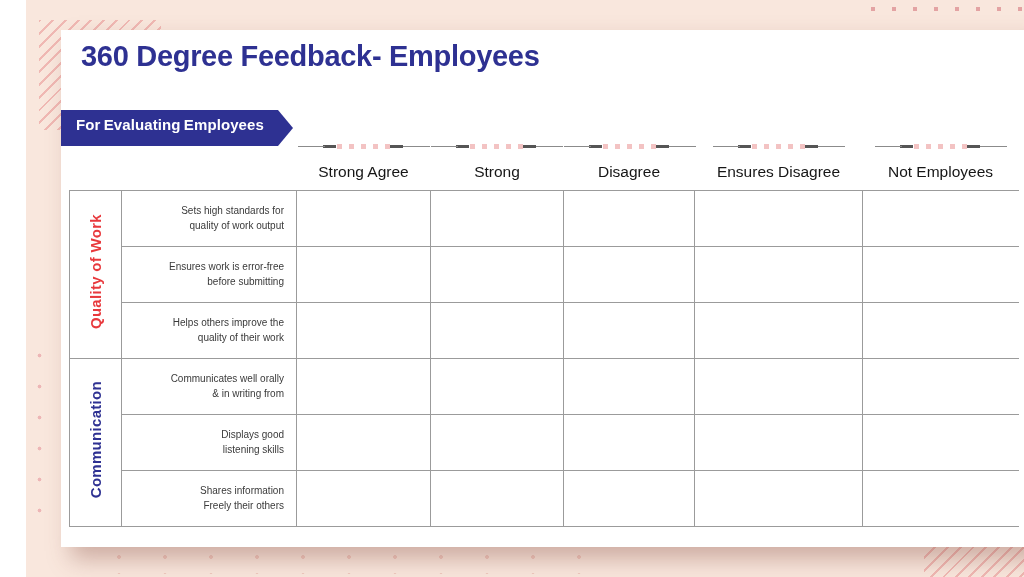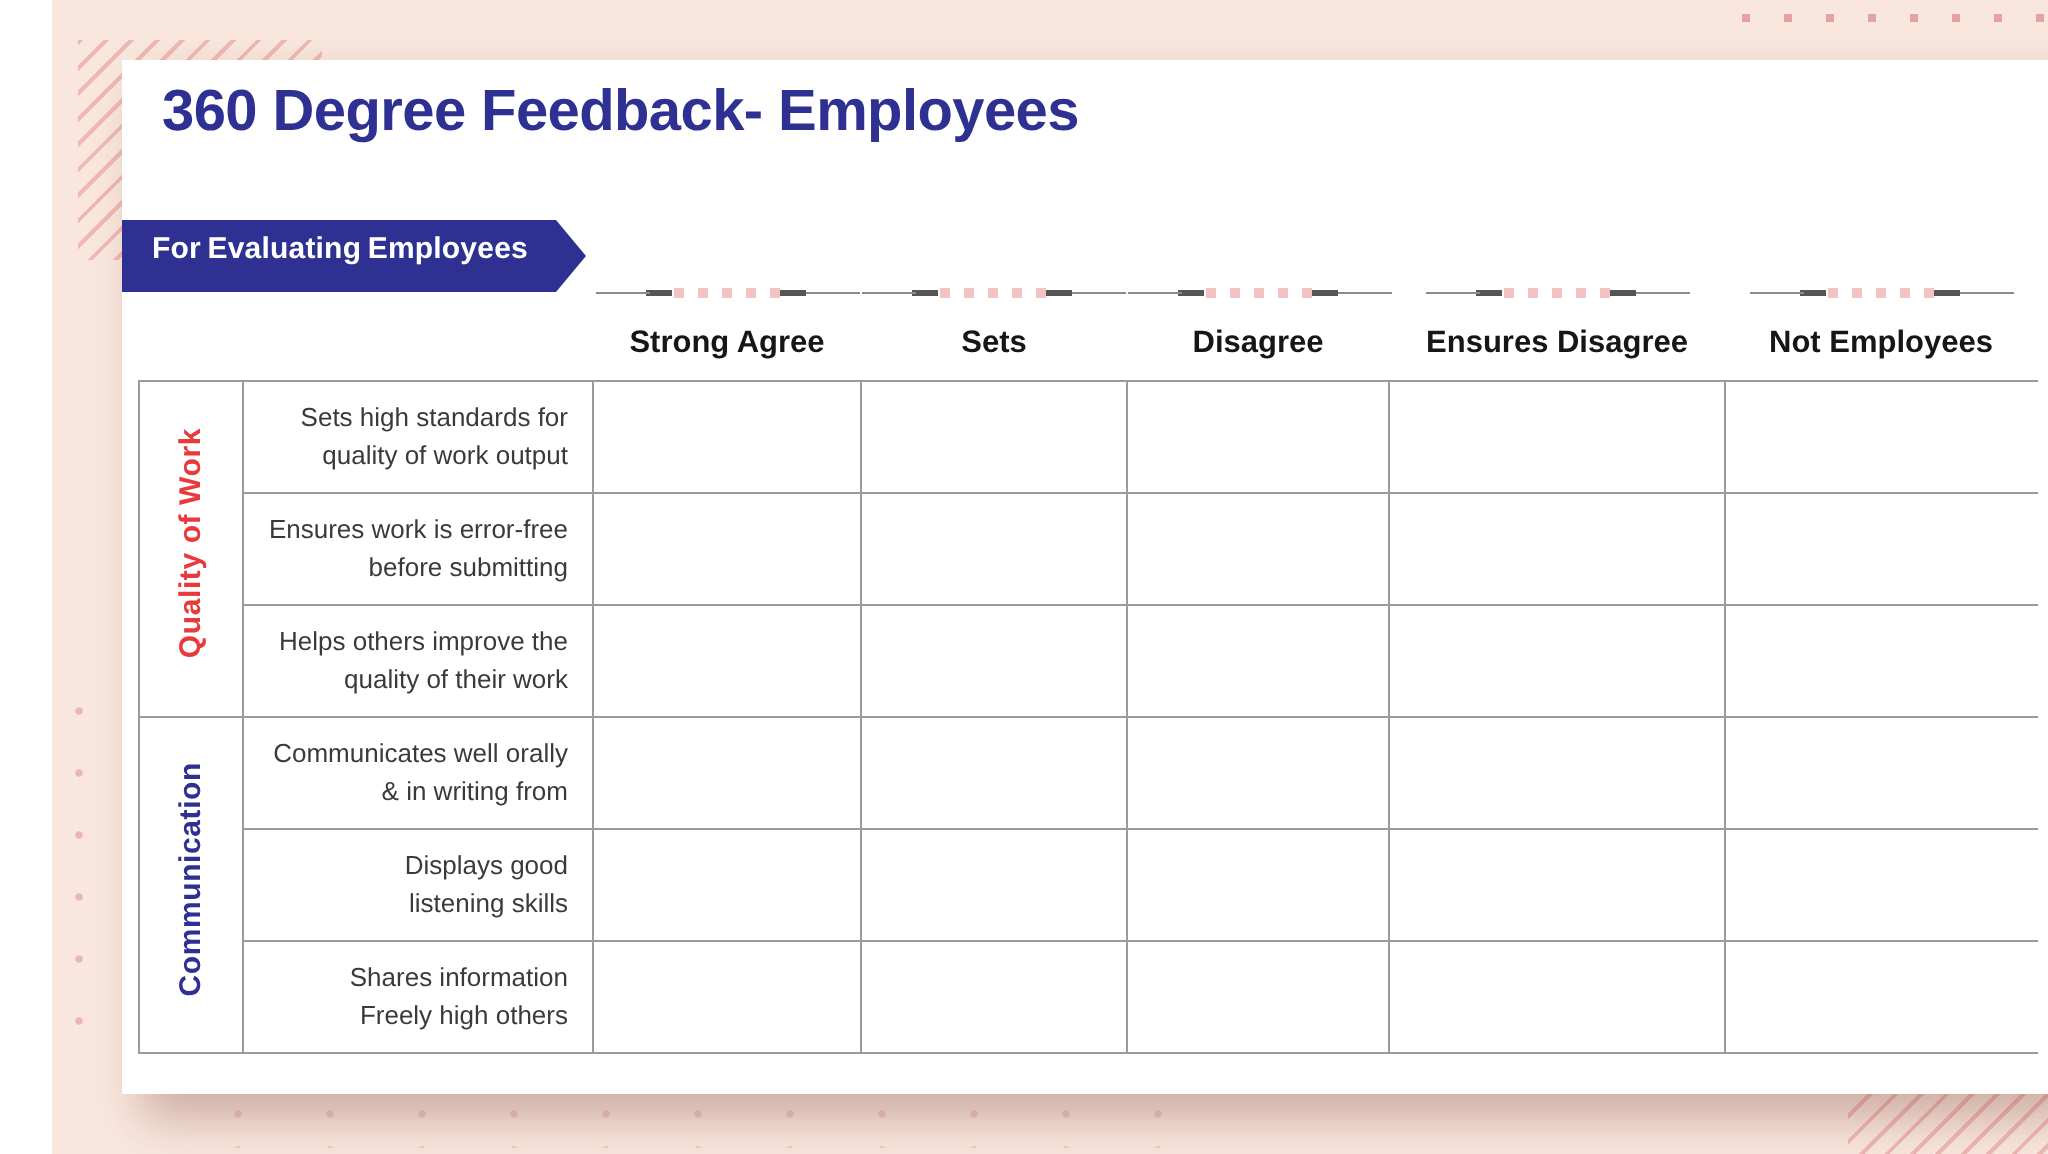--- a/index.html
+++ b/index.html
@@ -34,25 +34,25 @@
   .ftable thead th{border:none;vertical-align:bottom;padding:0 0 9px 0;}
   .deco{width:132px;height:5px;margin:0 auto 14px;background-repeat:no-repeat;
     background-image:
       linear-gradient(#8b8b8b,#8b8b8b),
       linear-gradient(#555,#555),
       repeating-linear-gradient(90deg,#f3c3c3 0 5px, transparent 5px 12px),
       linear-gradient(#555,#555),
       linear-gradient(#8b8b8b,#8b8b8b);
     background-size:27px 1px,13px 3px,54px 5px,13px 3px,27px 1px;
     background-position:0 2px,25px 1px,39px 0,92px 1px,105px 2px;}
-  .col-label{font-size:15.5px;font-weight:bold;color:#161616;text-align:center;}
+  .col-label{font-size:15.5px;font-weight:normal;color:#161616;text-align:center;}
   .ftable tbody tr{height:56px;}
   .ftable tbody td{border:1px solid #9b9b9b;vertical-align:middle;background:#fff;}
   .ftable tbody td:last-child{border-right:none;}
-  td.q{text-align:right;padding:4px 12px 4px 6px;font-size:13px;color:#3a3a3a;line-height:1.5;white-space:pre-line;}
+  td.q{text-align:right;padding:4px 12px 4px 6px;font-size:10px;color:#3a3a3a;line-height:1.5;white-space:pre-line;}
   td.group{text-align:center;}
   .vlabel{display:inline-block;writing-mode:vertical-rl;transform:rotate(180deg);
     font-weight:bold;font-size:15px;white-space:nowrap;letter-spacing:.3px;}
   .vlabel.red{color:#e8393d;}
   .vlabel.blue{color:#2e3192;}
 </style>
 </head>
 <body>
 
 <div class="page">
@@ -85,21 +85,21 @@
       <thead>
         <tr>
           <th></th>
           <th></th>
           <th>
             <div class="deco"></div>
             <div class="col-label">Strong Agree</div>
           </th>
           <th>
             <div class="deco"></div>
-            <div class="col-label">Sets</div>
+            <div class="col-label">Strong</div>
           </th>
           <th>
             <div class="deco"></div>
             <div class="col-label">Disagree</div>
           </th>
           <th>
             <div class="deco"></div>
             <div class="col-label">Ensures Disagree</div>
           </th>
           <th>
@@ -155,21 +155,21 @@
           <td class="q">Displays good
 listening skills</td>
           <td></td>
           <td></td>
           <td></td>
           <td></td>
           <td></td>
         </tr>
         <tr>
           <td class="q">Shares information
-Freely high others</td>
+Freely their others</td>
           <td></td>
           <td></td>
           <td></td>
           <td></td>
           <td></td>
         </tr>
       </tbody>
     </table>
   </div>
 </div>

